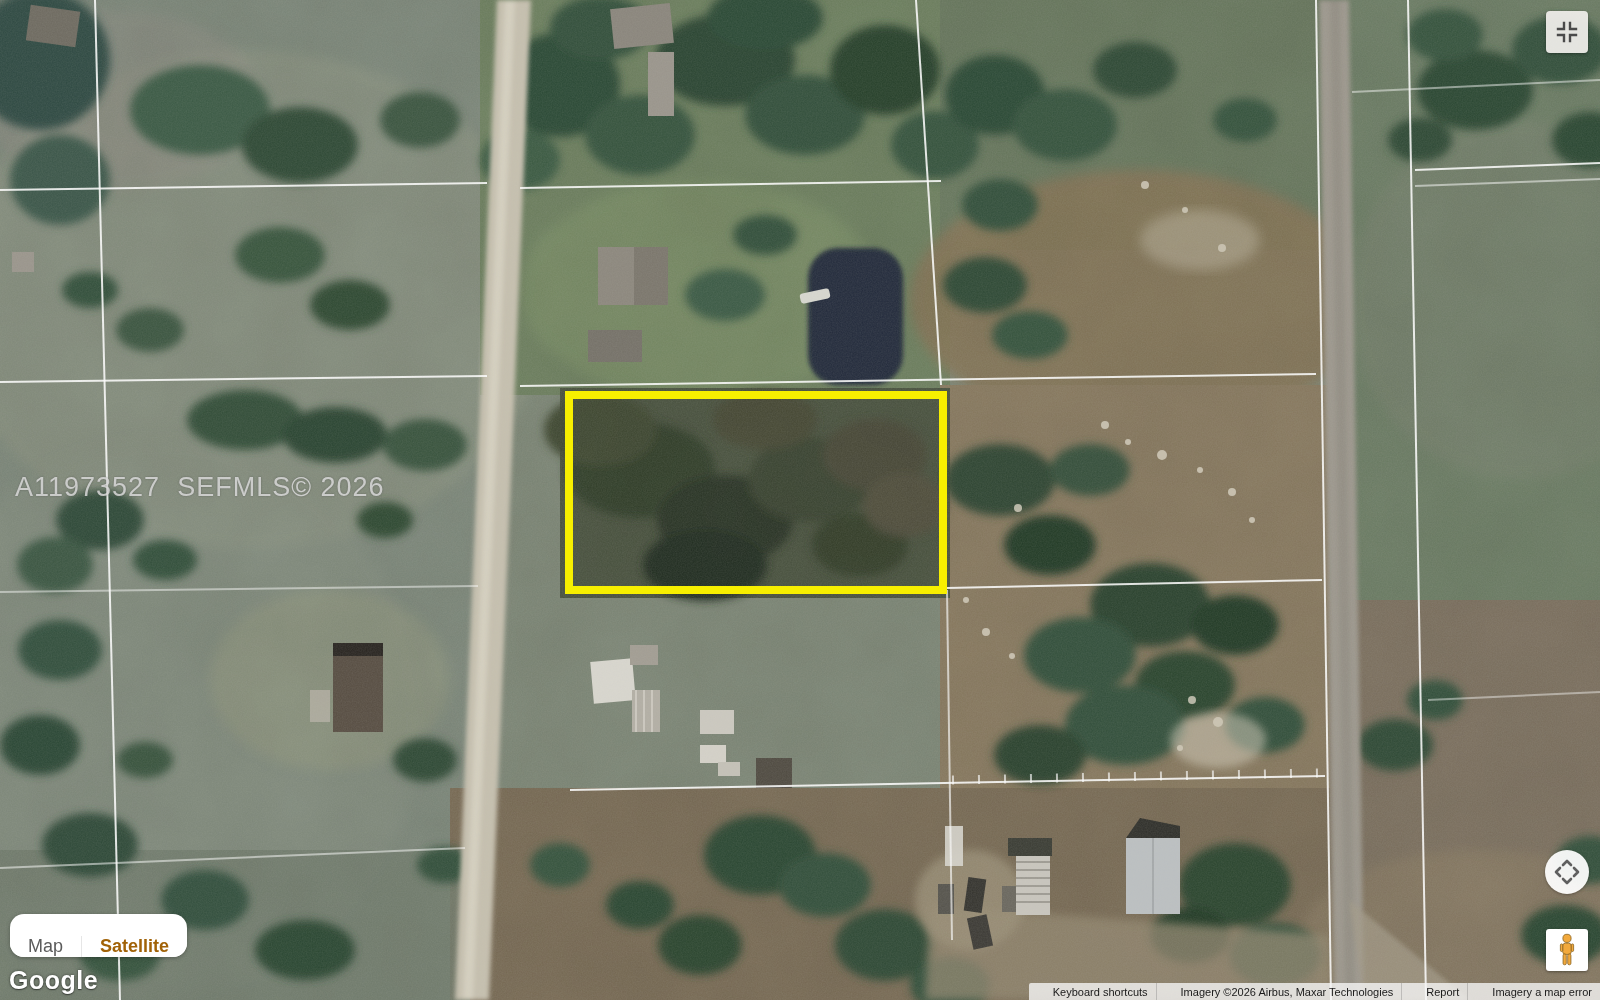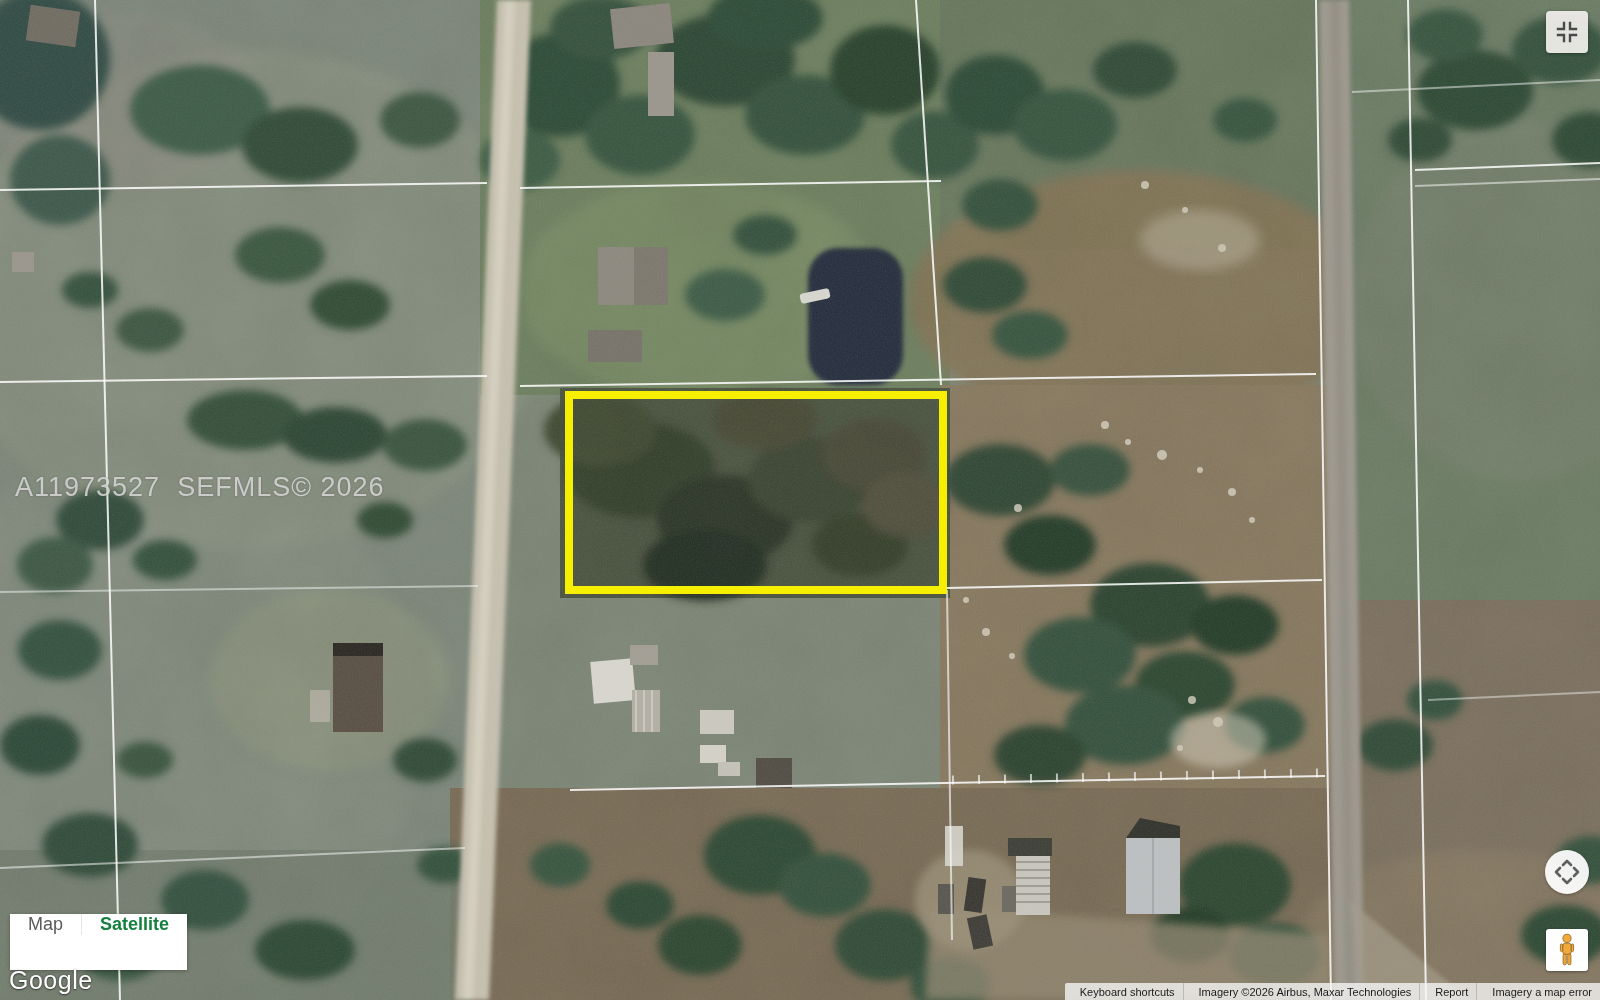--- a/index.html
+++ b/index.html
@@ -26,36 +26,36 @@
   .pan-btn { position:absolute; left:1545px; top:850px; width:44px; height:44px; border-radius:50%;
     background:rgba(255,255,255,0.93); box-shadow:0 1px 3px rgba(0,0,0,0.3);
     display:flex; align-items:center; justify-content:center; cursor:pointer; }
 
   
   .pegman-btn { position:absolute; left:1546px; top:929px; width:42px; height:42px;
     background:#fff; border-radius:3px; box-shadow:0 1px 3px rgba(0,0,0,0.35);
     display:flex; align-items:center; justify-content:center; cursor:grab; }
 
   
-  .maptype { position:absolute; left:10px; top:914px; height:56px; background:#fff; border-radius:0;
-    box-shadow:0 1px 4px rgba(0,0,0,0.3); display:flex; overflow:hidden; align-items:flex-start; }
+  .maptype { position:absolute; left:10px; top:914px; height:43px; background:#fff; border-radius:14px;
+    box-shadow:0 1px 4px rgba(0,0,0,0.3); display:flex; overflow:hidden; align-items:flex-end; }
   .maptype .mt-btn { padding:0 18px; display:flex; align-items:center; font-size:18px; color:#5b5b5b;
     cursor:pointer; background:#fff; border:none; }
-  .maptype .mt-btn.selected { color:#15803d; font-weight:700; }
+  .maptype .mt-btn.selected { color:#a16207; font-weight:700; }
   .maptype .mt-btn + .mt-btn { border-left:1px solid #e6e6e6; }
 
   
-  .glogo { position:absolute; left:9px; bottom:5px; font-size:25px; font-weight:400; color:#fff;
+  .glogo { position:absolute; left:9px; bottom:5px; font-size:25px; font-weight:700; color:#fff;
     letter-spacing:0.5px; cursor:pointer;
     text-shadow:0 0 3px rgba(0,0,0,0.5), 0 1px 1px rgba(0,0,0,0.4); }
 
   
   .attrib { position:absolute; right:0; bottom:0; height:17px; display:flex; align-items:stretch;
     font-size:11px; color:#1a1a1a; }
-  .attrib .seg { background:rgba(245,245,245,0.8); padding:2px 8px 0 15px; white-space:nowrap;
+  .attrib .seg { background:rgba(245,245,245,0.8); padding:2px 8px 0 24px; white-space:nowrap;
     border-left:1px solid rgba(120,120,120,0.35); cursor:pointer; line-height:14px; }
   .attrib .seg:first-child { border-left:none; border-top-left-radius:2px; }
 </style>
 </head>
 <body>
 
 <div class="viewport">
 
   <svg class="sat" viewBox="0 0 1600 1000">
     <defs>

